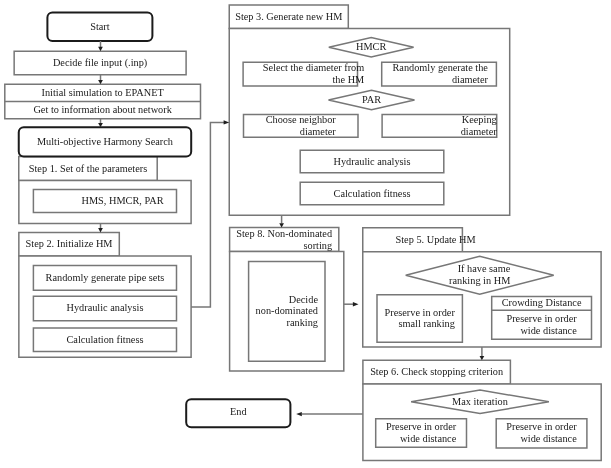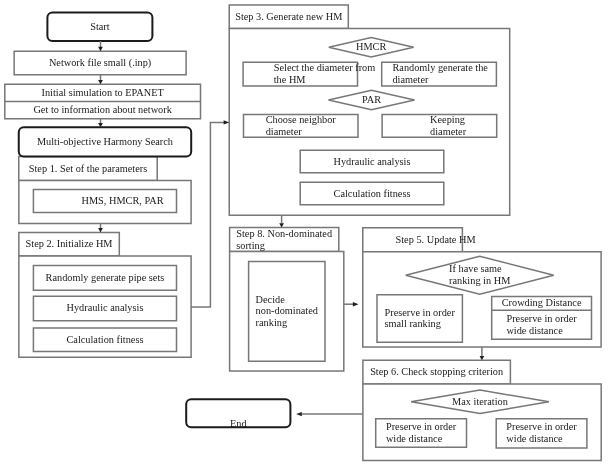--- a/index.html
+++ b/index.html
@@ -2,21 +2,21 @@
 <html><head>
 <meta charset="utf-8">
 <title>Multi-objective Harmony Search flowchart</title>
 <style>
   html,body{margin:0;padding:0;background:#ffffff;}
   #canvas{position:relative;width:611px;height:468px;background:#ffffff;overflow:hidden;
     font-family:"Liberation Serif", serif;font-size:10.3px;color:#1a1a1a;
     filter:grayscale(1);}
   svg.frames{position:absolute;left:0;top:0;width:611px;height:468px;}
   .tx{position:absolute;box-sizing:border-box;display:flex;align-items:center;
-      justify-content:center;text-align:left;line-height:11.9px;white-space:pre-line;}
+      justify-content:center;text-align:right;line-height:11.9px;white-space:pre-line;}
   .frm{vector-effect:non-scaling-stroke;}
   .frmthick{vector-effect:non-scaling-stroke;}
 </style>
 </head>
 <body>
 
 <div id="canvas">
 
   <svg class="frames" viewBox="0 0 611 468">
     <g class="frm-g" fill="#ffffff" stroke="#777777" stroke-width="1.5" stroke-linejoin="miter" stroke-linecap="butt" shape-rendering="geometricPrecision">
@@ -81,31 +81,31 @@
       <polygon points="98.15,228.1 102.85,228.1 100.5,232.5"></polygon>
       <polygon points="223.65,120.2 223.65,124.6 229.25,122.4"></polygon>
       <polygon points="279.25,223.2 283.95,223.2 281.6,227.6"></polygon>
       <polygon points="352.9,302 352.9,306.4 358.5,304.2"></polygon>
       <polygon points="479.55,355.9 484.25,355.9 481.9,360.3"></polygon>
       <polygon points="301.8,411.9 301.8,416.3 296.2,414.1"></polygon>
     </g>
   </svg>
 
   <div class="tx" style="left:47.4px;top:12.5px;width:105px;height:28.5px;"><span>Start</span></div>
-  <div class="tx" style="left:14.15px;top:51.2px;width:171.95px;height:23.55px;"><span>Network file small (.inp)</span></div>
+  <div class="tx" style="left:14.15px;top:51.2px;width:171.95px;height:23.55px;"><span>Decide file input (.inp)</span></div>
   <div class="tx" style="left:18.75px;top:127.3px;width:172.45px;height:29.1px;"><span>Multi-objective Harmony Search</span></div>
   <div class="tx" style="left:18.75px;top:156.4px;width:138.45px;height:24.2px;"><span>Step 1. Set of the parameters</span></div>
   <div class="tx" style="left:51px;top:189.4px;width:143.1px;height:23.2px;"><span>HMS, HMCR, PAR</span></div>
   <div class="tx" style="left:18.85px;top:232.5px;width:100.45px;height:23.6px;"><span>Step 2. Initialize HM</span></div>
   <div class="tx" style="left:33.4px;top:265.5px;width:143.1px;height:24.7px;"><span>Randomly generate pipe sets</span></div>
   <div class="tx" style="left:33.4px;top:296.2px;width:143.1px;height:24.5px;"><span>Hydraulic analysis</span></div>
   <div class="tx" style="left:33.4px;top:328px;width:143.1px;height:23.6px;"><span>Calculation fitness</span></div>
-  <div class="tx" style="left:186.2px;top:399.3px;width:104.2px;height:26px;margin-top:12px;"><span>End</span></div>
+  <div class="tx" style="left:186.2px;top:399.3px;width:104.2px;height:26px;"><span>End</span></div>
   <div class="tx" style="left:229.25px;top:4.9px;width:119.05px;height:23.5px;"><span>Step 3. Generate new HM</span></div>
-  <div class="tx" style="left:258px;top:62.3px;width:133px;height:23.6px;"><span>Select the diameter from
+  <div class="tx" style="left:247px;top:62.3px;width:133px;height:23.6px;"><span>Select the diameter from
 the HM</span></div>
   <div class="tx" style="left:381.7px;top:62.3px;width:117px;height:23.6px;font-family:Liberation Serif, serif;"><span>Randomly generate the
 diameter</span></div>
   <div class="tx" style="left:243.5px;top:114.4px;width:114.5px;height:22.9px;"><span>Choose neighbor
 diameter</span></div>
   <div class="tx" style="left:382.1px;top:114.4px;width:114.6px;height:22.9px;padding-left:48px;"><span>Keeping diameter</span></div>
   <div class="tx" style="left:300.2px;top:150.3px;width:143.6px;height:22.5px;"><span>Hydraulic analysis</span></div>
   <div class="tx" style="left:300.2px;top:182.2px;width:143.6px;height:22.6px;"><span>Calculation fitness</span></div>
   <div class="tx" style="left:229.6px;top:227.5px;width:109.2px;height:24px;"><span>Step 8. Non-dominated
 sorting</span></div>

